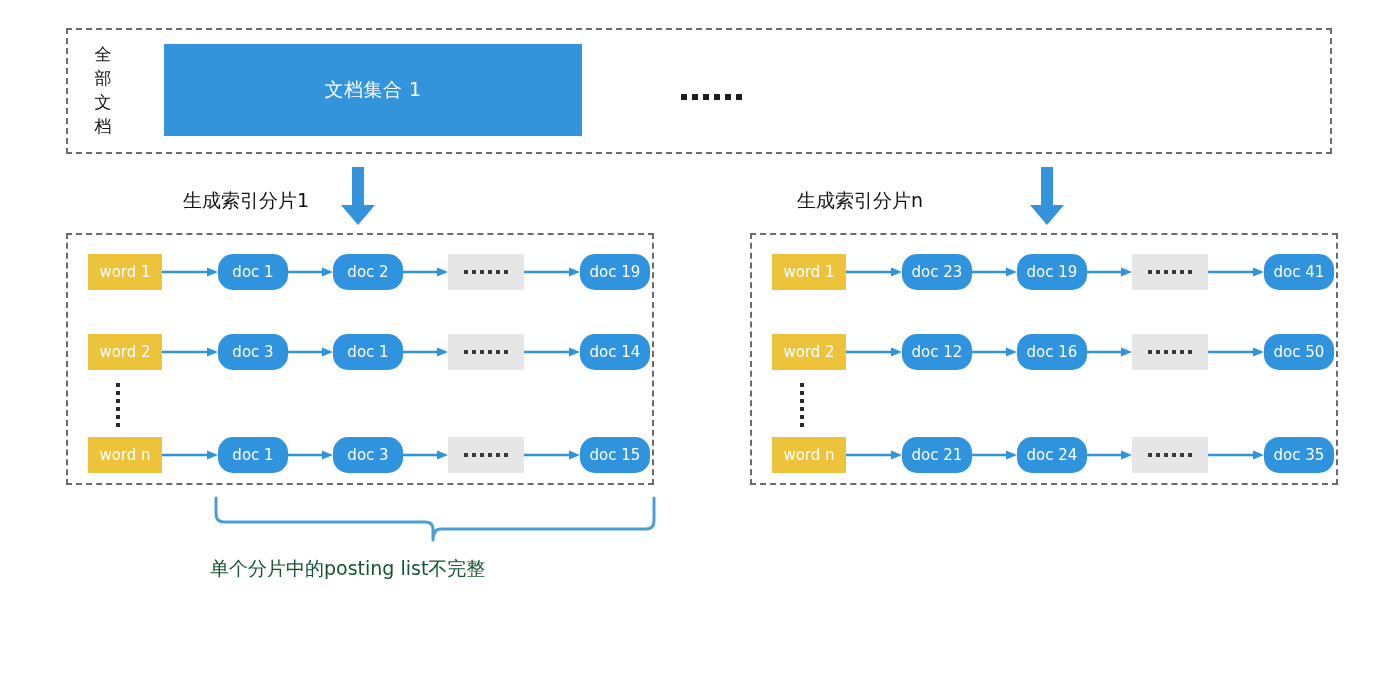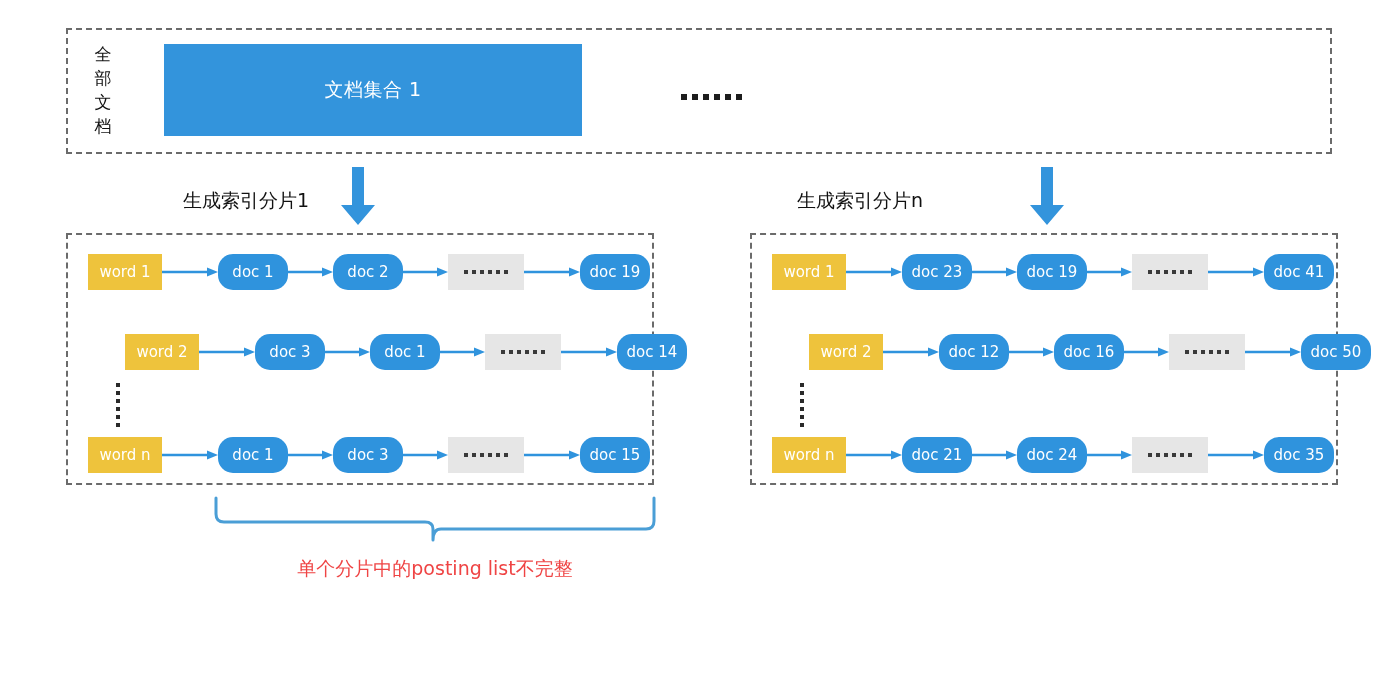--- a/index.html
+++ b/index.html
@@ -125,21 +125,21 @@
     height: 252px;
   }
 
   .posting-row {
     position: absolute;
     height: 36px;
     display: flex;
     align-items: center;
   }
   .posting-row.r1 { top: 19px; }
-  .posting-row.r2 { top: 99px; margin-left: 37px; }
+  .posting-row.r2 { top: 99px; }
   .posting-row.r3 { top: 202px; }
   .posting-row { left: 20px; }
 
   .cell {
     height: 36px;
     min-width: 70px;
     display: flex;
     align-items: center;
     justify-content: center;
     color: #ffffff;
@@ -194,23 +194,23 @@
     left: 210px;
     top: 496px;
     width: 450px;
     height: 46px;
   }
   #brace-caption {
     position: absolute;
     left: 210px;
     top: 556px;
     width: 450px;
-    text-align: center;
+    text-align: left;
     font-size: 19px;
-    color: #ef4444;
+    color: #14532d;
     white-space: nowrap;
     font-family: "DejaVu Sans", "Liberation Sans", sans-serif;
   }
 </style>
 </head>
 <body>
 
 <div class="stage">
 
   <div class="dashed-box" id="all-docs-band">

